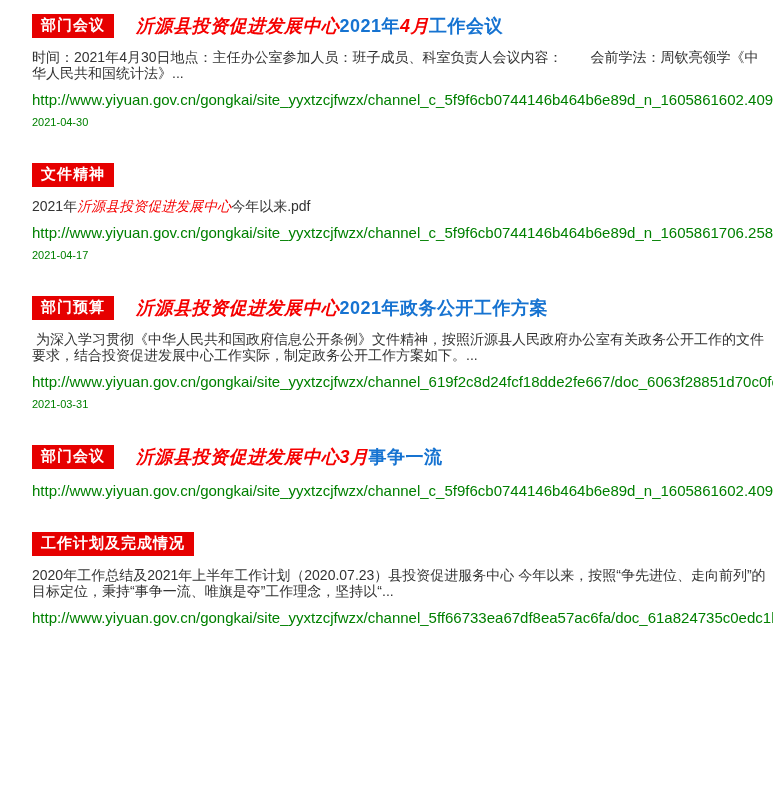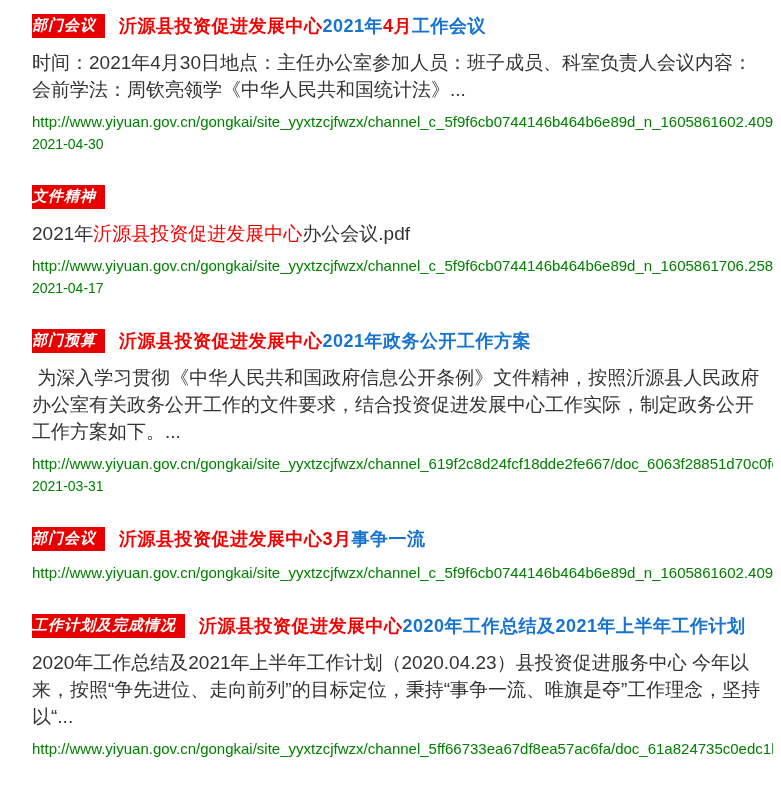--- a/index.html
+++ b/index.html
@@ -23,55 +23,54 @@
     display:flex;
     align-items:center;
     margin-bottom:11px;
     white-space:nowrap;
   }
   .badge{
     background:var(--badge_bg,#e60000);
     color:var(--badge_text,#fff);
     font-size:15px;
     font-weight:bold;
-    padding:2px 9px 3px 0;
-    margin-right:14px;
+    padding:2px 9px 3px 9px;
+    margin-right:22px;
     flex:0 0 auto;
     letter-spacing:1px;
     cursor:pointer;
-    font-style:italic;
   }
   .title{
     font-size:18px;
     font-weight:bold;
     text-decoration:none;
     cursor:pointer;
     letter-spacing:0.5px;
   }
   .summary{
-    font-size:19px;
-    line-height:27px;
+    font-size:14px;
+    line-height:16px;
     color:var(--body_dark,#333);
     width:737px;
   }
-  .seg-red{color:var(--keyword_red,#f50000);}
+  .seg-red{color:var(--keyword_red,#f50000);font-style:italic;}
   .seg-blue{color:var(--title_blue,#1673d1);}
   .seg-dark{color:var(--body_dark,#333);}
   .url{
     margin-top:8px;
     font-size:15px;
     line-height:22px;
     color:var(--url_green,#008000);
     white-space:nowrap;
     overflow:hidden;
     width:741px;
     cursor:pointer;
   }
   .date{
-    font-size:14px;
+    font-size:11px;
     line-height:22px;
     color:var(--url_green,#008000);
   }
 </style>
 </head>
 <body style="--badge_bg: #e60000; --badge_text: #ffffff; --keyword_red: #f50000; --title_blue: #1673d1; --body_dark: #333333; --url_green: #008000;">
 
 <div class="page">
   <div id="results">
   <div class="result">
@@ -81,21 +80,21 @@
     </div>
     <div class="summary"><span class="seg-dark">时间：2021年4月30日地点：主任办公室参加人员：班子成员、科室负责人会议内容：　　会前学法：周钦亮领学《中华人民共和国统计法》...</span></div>
     <div class="url">http://www.yiyuan.gov.cn/gongkai/site_yyxtzcjfwzx/channel_c_5f9f6cb0744146b464b6e89d_n_1605861602.4099/</div>
     <div class="date">2021-04-30</div>
   </div>
 
   <div class="result">
     <div class="head">
       <span class="badge">文件精神</span>
     </div>
-    <div class="summary"><span class="seg-dark">2021年</span><span class="seg-red">沂源县投资促进发展中心</span><span class="seg-dark">办公会议.pdf</span></div>
+    <div class="summary"><span class="seg-dark">2021年</span><span class="seg-red">沂源县投资促进发展中心</span><span class="seg-dark">今年以来.pdf</span></div>
     <div class="url">http://www.yiyuan.gov.cn/gongkai/site_yyxtzcjfwzx/channel_c_5f9f6cb0744146b464b6e89d_n_1605861706.2586/</div>
     <div class="date">2021-04-17</div>
   </div>
 
   <div class="result">
     <div class="head">
       <span class="badge">部门预算</span>
       <a class="title"><span class="seg-red">沂源县投资促进发展中心</span><span class="seg-blue">2021年政务公开工作方案</span></a>
     </div>
     <div class="summary"><span class="seg-dark">&nbsp;为深入学习贯彻《中华人民共和国政府信息公开条例》文件精神，按照沂源县人民政府办公室有关政务公开工作的文件要求，结合投资促进发展中心工作实际，制定政务公开工作方案如下。...</span></div>
@@ -107,21 +106,20 @@
     <div class="head">
       <span class="badge">部门会议</span>
       <a class="title"><span class="seg-red">沂源县投资促进发展中心</span><span class="seg-red">3月</span><span class="seg-blue">事争一流</span></a>
     </div>
     <div class="url">http://www.yiyuan.gov.cn/gongkai/site_yyxtzcjfwzx/channel_c_5f9f6cb0744146b464b6e89d_n_1605861602.4099/</div>
   </div>
 
   <div class="result">
     <div class="head">
       <span class="badge">工作计划及完成情况</span>
-      <a class="title"><span class="seg-red">沂源县投资促进发展中心</span><span class="seg-blue">2020年工作总结及2021年上半年工作计划</span></a>
     </div>
-    <div class="summary"><span class="seg-dark">2020年工作总结及2021年上半年工作计划（2020.04.23）县投资促进服务中心 今年以来，按照“争先进位、走向前列”的目标定位，秉持“事争一流、唯旗是夺”工作理念，坚持以“...</span></div>
+    <div class="summary"><span class="seg-dark">2020年工作总结及2021年上半年工作计划（2020.07.23）县投资促进服务中心 今年以来，按照“争先进位、走向前列”的目标定位，秉持“事争一流、唯旗是夺”工作理念，坚持以“...</span></div>
     <div class="url">http://www.yiyuan.gov.cn/gongkai/site_yyxtzcjfwzx/channel_5ff66733ea67df8ea57ac6fa/doc_61a824735c0edc1b</div>
 
   </div>
 
 </div>
 </div>
 
 </body></html>

